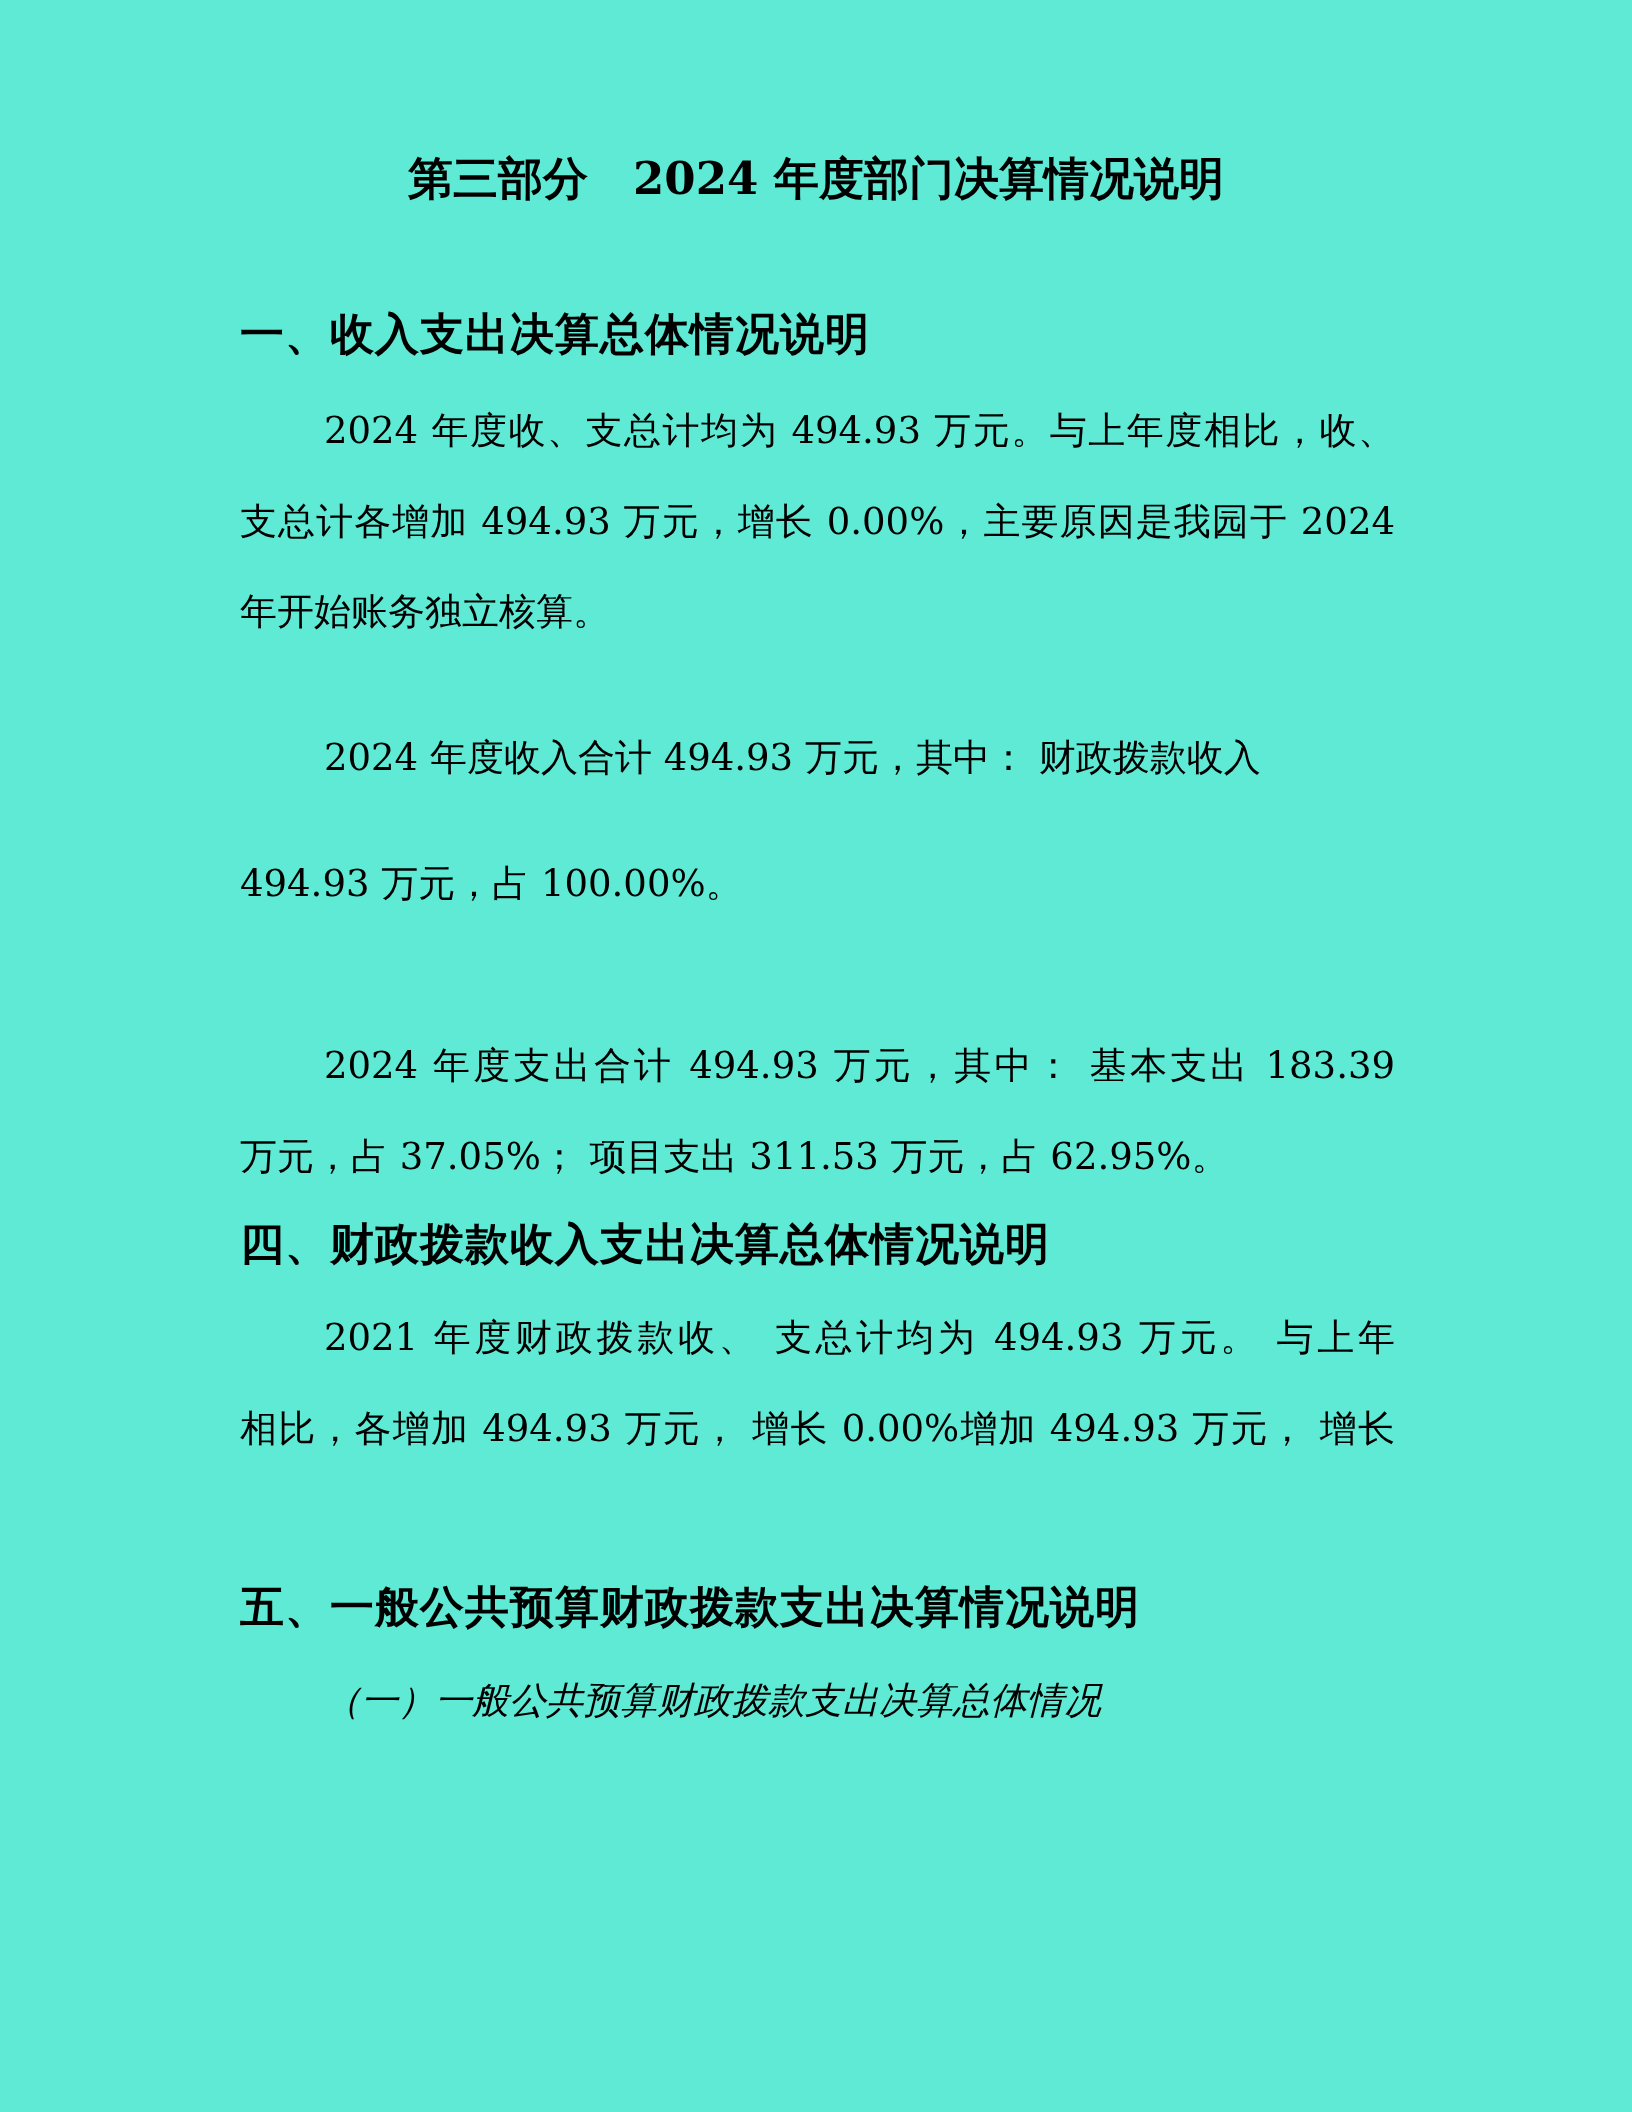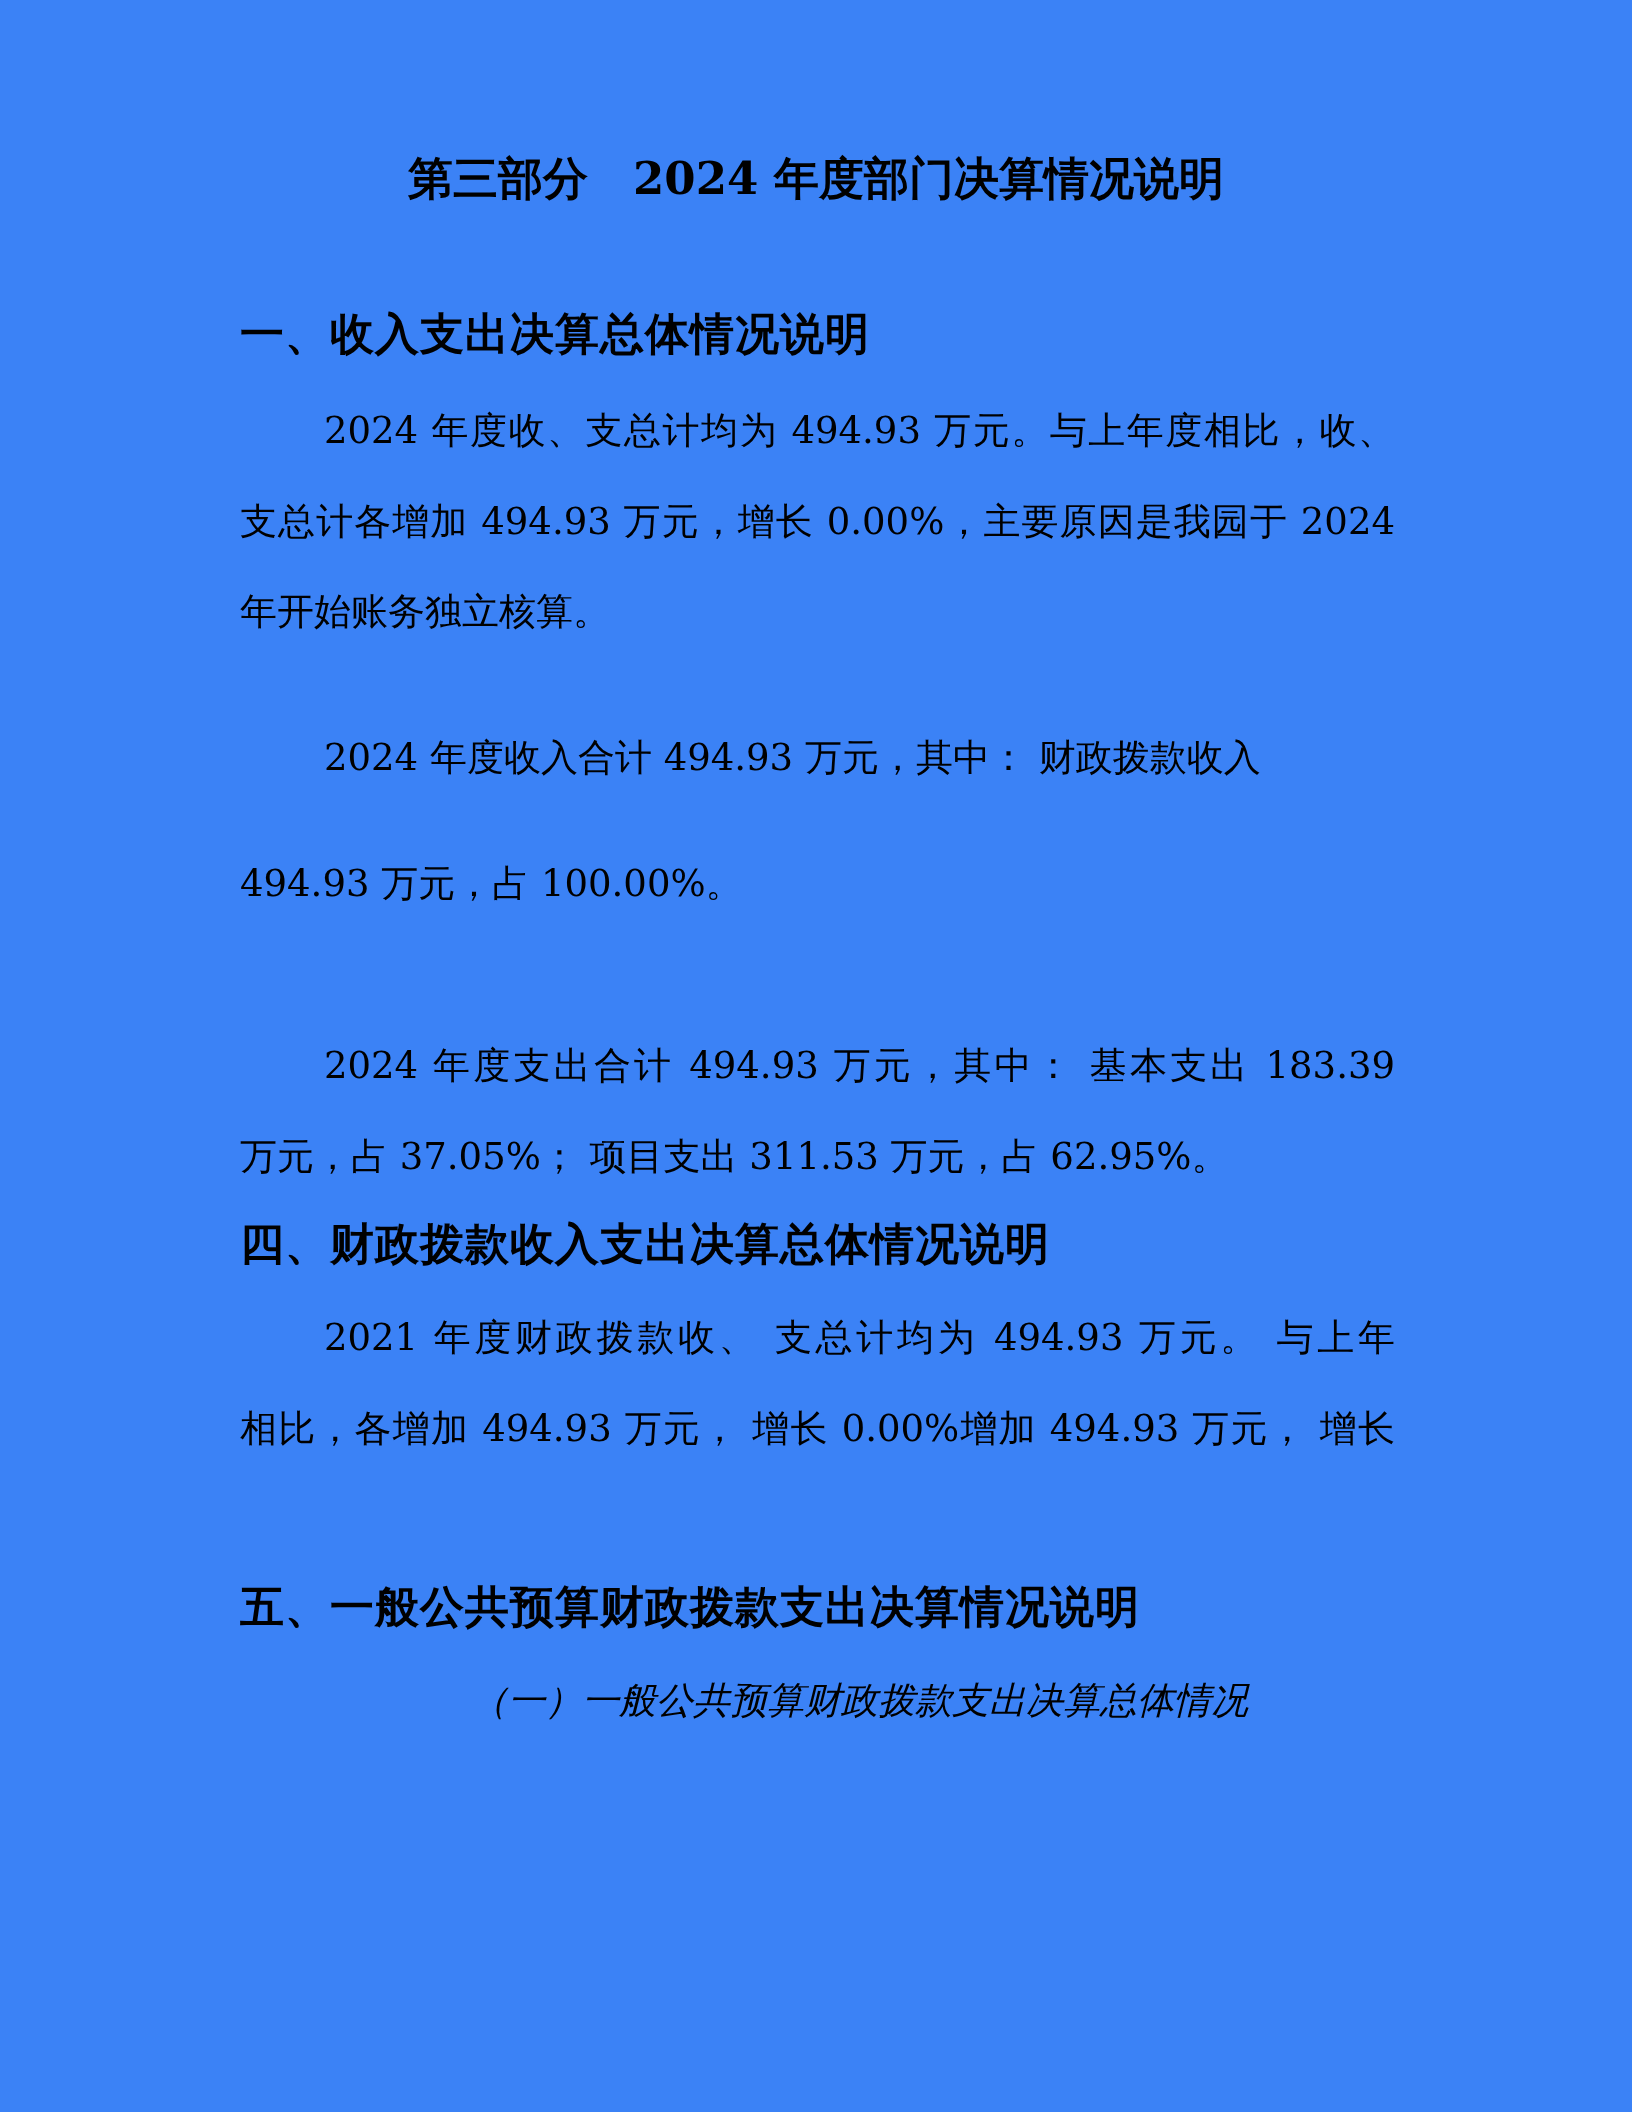--- a/index.html
+++ b/index.html
@@ -4,21 +4,21 @@
 <style>
   html, body {
     margin: 0;
     padding: 0;
     background: #ffffff;
   }
   .page {
     position: relative;
     width: 1632px;
     height: 2112px;
-    background: #3b82f6;
+    background: #5eead4;
     overflow: hidden;
     color: #000000;
   }
   
   .doc-title {
     position: absolute;
     left: 0;
     top: 150px;
     width: 100%;
     text-align: center;
@@ -55,21 +55,20 @@
     padding-left: 84px;
   }
   
   .fill {
     text-align: justify;
     text-align-last: justify;
   }
   
   .kaiti {
     font-style: italic;
-    text-align: center;
   }
 </style>
 </head>
 <body>
 
 <div class="page">
 
   <div class="doc-title">第三部分　2024 年度部门决算情况说明</div>
 
   <div class="sec-heading" style="top:306px">一、收入支出决算总体情况说明</div>

